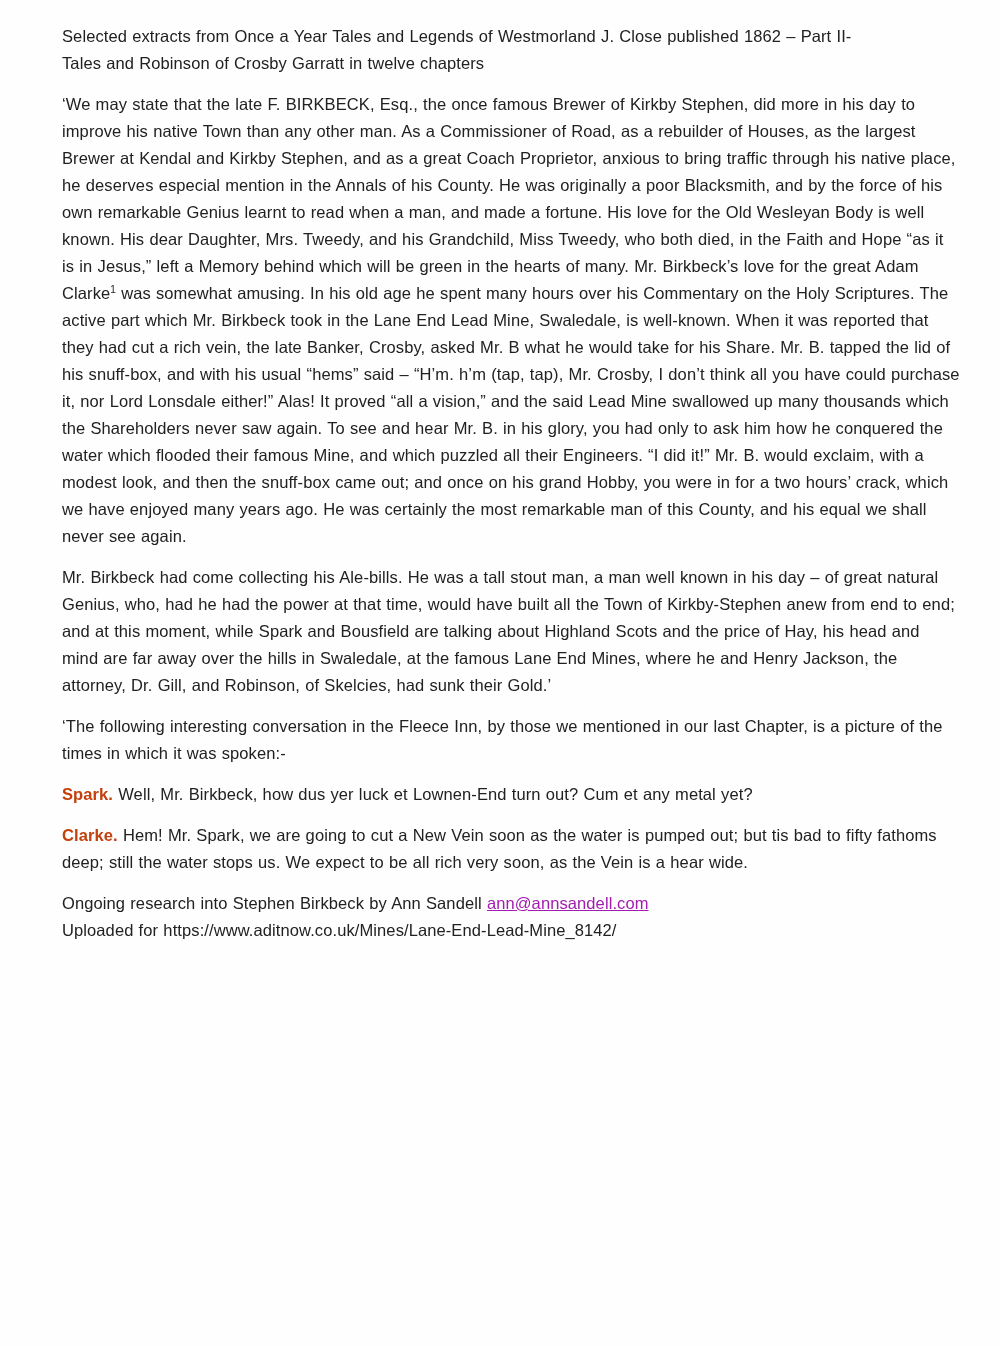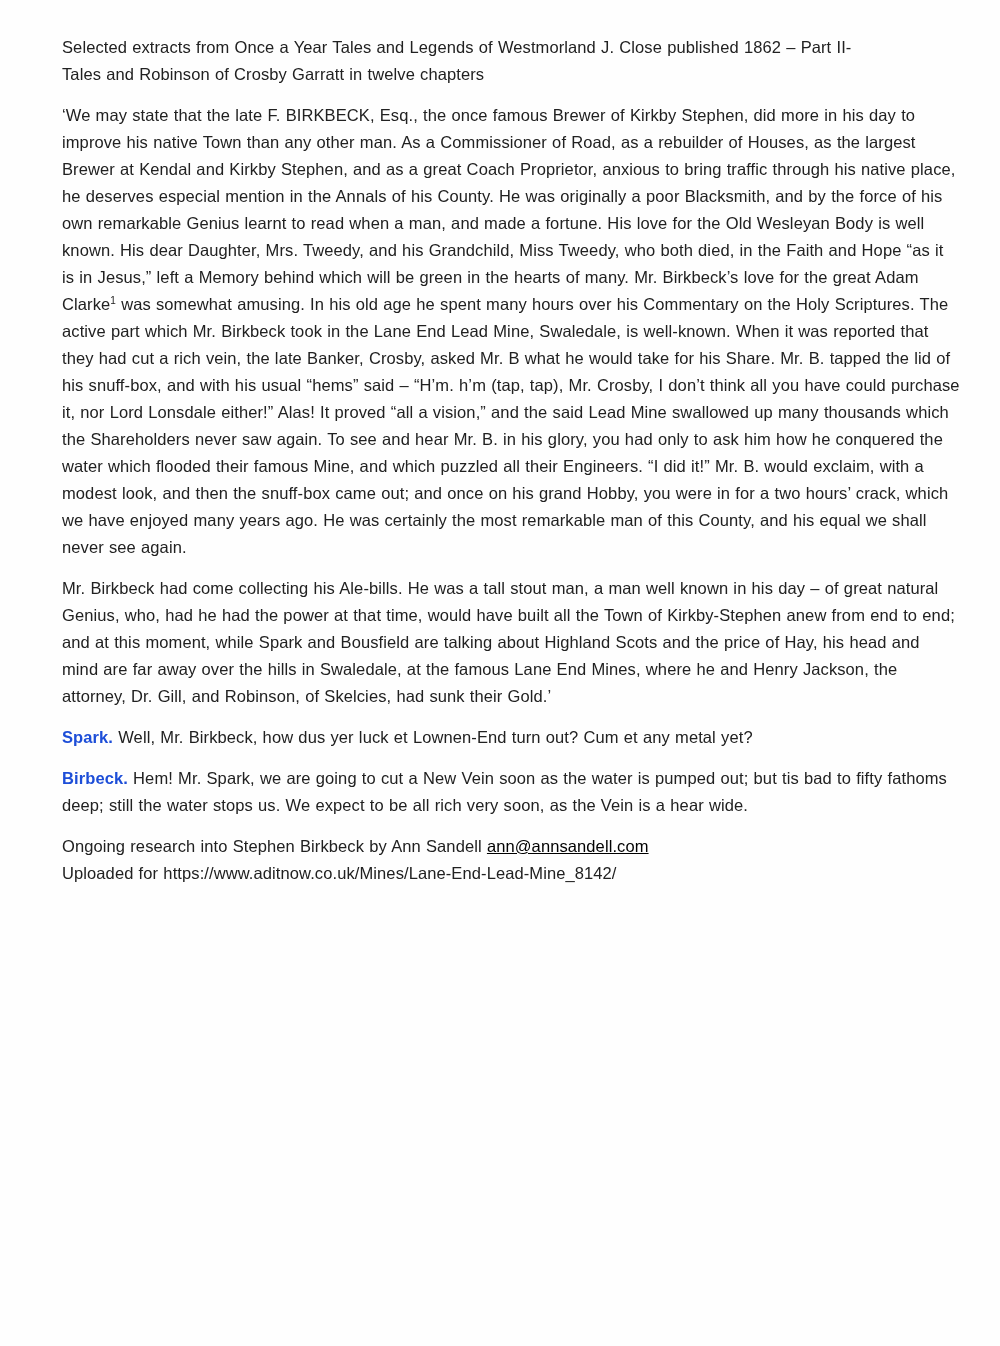--- a/index.html
+++ b/index.html
@@ -10,48 +10,49 @@
   body {
     width: 1000px;
     height: 1346px;
     overflow: hidden;
     font-family: "Liberation Sans", sans-serif;
   }
   .page {
     box-sizing: border-box;
     width: 1000px;
     height: 1346px;
-    padding: 34px 40px 0 62px;
+    padding: 23px 40px 0 62px;
     background: #fefefe;
   }
   .para {
     margin: 0 0 14px 0;
     font-size: 16.5px;
     line-height: 27px;
     color: #212121;
     letter-spacing: 0.1px;
     word-spacing: 0.5px;
   }
   .bold {
     font-weight: bold;
-    color: #1d4ed8;
+    color: #c2410c;
   }
   sup {
     font-size: 10px;
     line-height: 0;
     vertical-align: super;
   }
   a.link {
     text-decoration: underline;
     cursor: pointer;
   }
 </style>
 </head>
 <body style="color: rgb(33, 33, 33);">
 
 <div class="page" style="background: rgb(254, 254, 254);">
     <p class="para"><span>Selected extracts from Once a Year Tales and Legends of Westmorland J. Close published 1862 – Part II-</span><br><span>Tales and Robinson of Crosby Garratt in twelve chapters</span></p>
     <p class="para"><span>‘We may state that the late F. BIRKBECK, Esq., the once famous Brewer of Kirkby Stephen, did more in his day to improve his native Town than any other man. As a Commissioner of Road, as a rebuilder of Houses, as the largest Brewer at Kendal and Kirkby Stephen, and as a great Coach Proprietor, anxious to bring traffic through his native place, he deserves especial mention in the Annals of his County. He was originally a poor Blacksmith, and by the force of his own remarkable Genius learnt to read when a man, and made a fortune. His love for the Old Wesleyan Body is well known. His dear Daughter, Mrs. Tweedy, and his Grandchild, Miss Tweedy, who both died, in the Faith and Hope “as it is in Jesus,” left a Memory behind which will be green in the hearts of many. Mr. Birkbeck’s love for the great Adam Clarke</span><sup>1</sup><span> was somewhat amusing. In his old age he spent many hours over his Commentary on the Holy Scriptures. The active part which Mr. Birkbeck took in the Lane End Lead Mine, Swaledale, is well-known. When it was reported that they had cut a rich vein, the late Banker, Crosby, asked Mr. B what he would take for his Share. Mr. B. tapped the lid of his snuff-box, and with his usual “hems” said – “H’m. h’m (tap, tap), Mr. Crosby, I don’t think all you have could purchase it, nor Lord Lonsdale either!” Alas! It proved “all a vision,” and the said Lead Mine swallowed up many thousands which the Shareholders never saw again. To see and hear Mr. B. in his glory, you had only to ask him how he conquered the water which flooded their famous Mine, and which puzzled all their Engineers. “I did it!” Mr. B. would exclaim, with a modest look, and then the snuff-box came out; and once on his grand Hobby, you were in for a two hours’ crack, which we have enjoyed many years ago. He was certainly the most remarkable man of this County, and his equal we shall never see again.</span></p>
     <p class="para"><span>Mr. Birkbeck had come collecting his Ale-bills. He was a tall stout man, a man well known in his day – of great natural Genius, who, had he had the power at that time, would have built all the Town of Kirkby-Stephen anew from end to end; and at this moment, while Spark and Bousfield are talking about Highland Scots and the price of Hay, his head and mind are far away over the hills in Swaledale, at the famous Lane End Mines, where he and Henry Jackson, the attorney, Dr. Gill, and Robinson, of Skelcies, had sunk their Gold.’</span></p>
+    <p class="para"><span>‘The following interesting conversation in the Fleece Inn, by those we mentioned in our last Chapter, is a picture of the times in which it was spoken:-</span></p>
     <p class="para"><span class="bold">Spark.</span><span> Well, Mr. Birkbeck, how dus yer luck et Lownen-End turn out? Cum et any metal yet?</span></p>
-    <p class="para"><span class="bold">Birbeck.</span><span> Hem! Mr. Spark, we are going to cut a New Vein soon as the water is pumped out; but tis bad to fifty fathoms deep; still the water stops us. We expect to be all rich very soon, as the Vein is a hear wide.</span></p>
-    <p class="para"><span>Ongoing research into Stephen Birkbeck by Ann Sandell </span><a class="link" href="#" style="color: #000000; text-align: right;">ann@annsandell.com</a><br><span>Uploaded for https://www.aditnow.co.uk/Mines/Lane-End-Lead-Mine_8142/</span></p>
+    <p class="para"><span class="bold">Clarke.</span><span> Hem! Mr. Spark, we are going to cut a New Vein soon as the water is pumped out; but tis bad to fifty fathoms deep; still the water stops us. We expect to be all rich very soon, as the Vein is a hear wide.</span></p>
+    <p class="para"><span>Ongoing research into Stephen Birkbeck by Ann Sandell </span><a class="link" href="#" style="color: #a21caf; text-align: right;">ann@annsandell.com</a><br><span>Uploaded for https://www.aditnow.co.uk/Mines/Lane-End-Lead-Mine_8142/</span></p>
   </div>
 
 </body></html>

